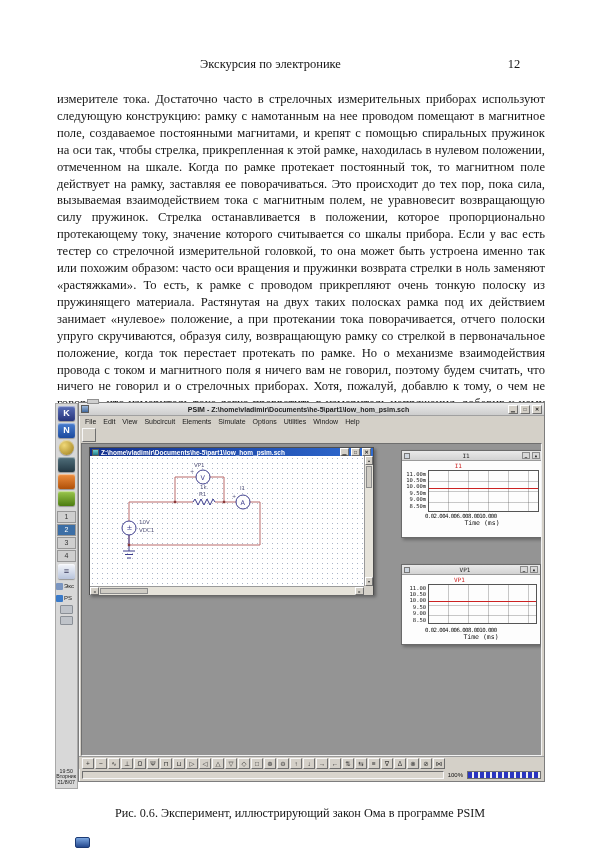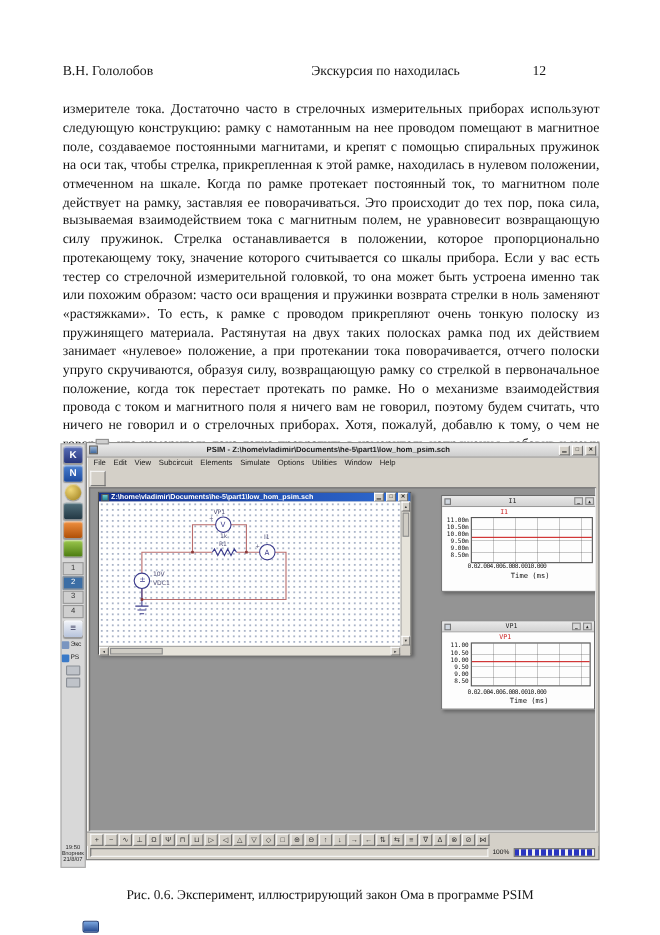--- a/index.html
+++ b/index.html
@@ -4,21 +4,21 @@
 <style>
   * { margin:0; padding:0; box-sizing:border-box; }
   html,body { background:#e8e8e8; }
   .page { position:relative; width:600px; height:850px; background:#ffffff;
           font-family:"Liberation Serif", serif; color:#161616; overflow:hidden; margin:0 auto; }
 
   
   .hdr { position:absolute; top:57px; left:57px; right:56px; display:flex; font-size:12.5px; }
   .hdr .a { width:160px; }
   .hdr .t { flex:1; text-align:center; }
-  .hdr .n { width:60px; text-align:left; }
+  .hdr .n { width:60px; text-align:center; }
   .txt { position:absolute; top:91px; left:57px; width:488px; font-size:12.6px;
          line-height:16.9px; text-align:justify; }
   .txt p + p { margin-top:9px; text-indent:16px; }
   .caption { position:absolute; top:806px; left:0; width:100%; text-align:center; font-size:12.2px; }
   .bluemark { position:absolute; left:75px; top:837px; width:15px; height:11px; border-radius:2px;
               background:linear-gradient(#7aa6e0,#24488e); border:1px solid #1c3a74; }
 
   
   .shot { position:absolute; left:55px; top:402px; width:490px; height:388px;
           font-family:"Liberation Sans", sans-serif; color:#111; }
@@ -121,22 +121,21 @@
   .pct { font-size:6px; color:#111; }
   .prog { width:74px; height:8px; border:1px solid #6f6f6f; background:
           repeating-linear-gradient(90deg,#2a35c0 0 4px,#f2f2f2 4px 6px); }
 </style>
 </head>
 <body>
 
 <div class="page">
 
   <div class="hdr">
-    <span class="a">В.Н. Гололобов</span>
-    <span class="t">Экскурсия по находилась</span>
+    <span class="t">Экскурсия по электронике</span>
     <span class="n">12</span>
   </div>
 
   <div class="txt">
     <p>измерителе тока. Достаточно часто в стрелочных измерительных приборах используют следующую конструкцию: рамку с намотанным на нее проводом помещают в магнитное поле, создаваемое постоянными магнитами, и крепят с помощью спиральных пружинок на оси так, чтобы стрелка, прикрепленная к этой рамке, находилась в нулевом положении, отмеченном на шкале. Когда по рамке протекает постоянный ток, то магнитном поле действует на рамку, заставляя ее поворачиваться. Это происходит до тех пор, пока сила, вызываемая взаимодействием тока с магнитным полем, не уравновесит возвращающую силу пружинок. Стрелка останавливается в положении, которое пропорционально протекающему току, значение которого считывается со шкалы прибора. Если у вас есть тестер со стрелочной измерительной головкой, то она может быть устроена именно так или похожим образом: часто оси вращения и пружинки возврата стрелки в ноль заменяют «растяжками». То есть, к рамке с проводом прикрепляют очень тонкую полоску из пружинящего материала. Растянутая на двух таких полосках рамка под их действием занимает «нулевое» положение, а при протекании тока поворачивается, отчего полоски упруго скручиваются, образуя силу, возвращающую рамку со стрелкой в первоначальное положение, когда ток перестает протекать по рамке. Но о механизме взаимодействия провода с током и магнитного поля я ничего вам не говорил, поэтому будем считать, что ничего не говорил и о стрелочных приборах. Хотя, пожалуй, добавлю к тому, о чем не говорил, что измеритель тока легко превратить в измеритель напряжения, добавив к нему резистор.</p>
     <p>Итак, посмотрим, на закон Ома, который я постараюсь проиллюстрировать в программе PSIM. Кроме того, я спаяю схему на макетной плате, используя один из резисторов, которые выпаял из платы, вдруг я что-то напутал и ввел вас в заблуждение. Доверяй, но проверяй.</p>
   </div>
 
   <div class="shot">
 

